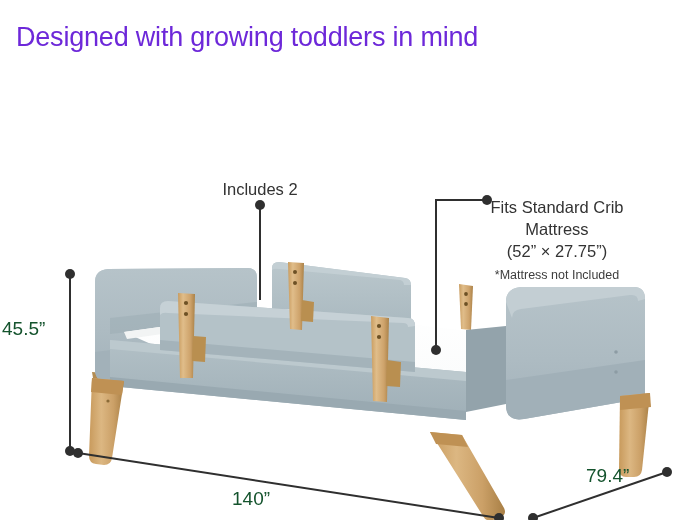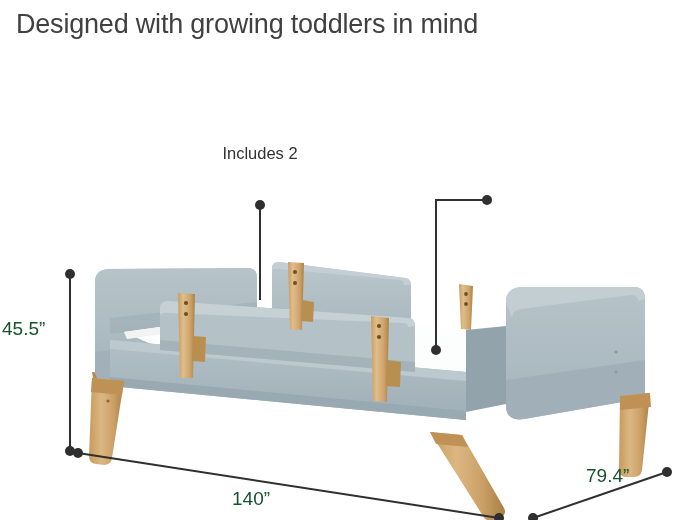--- a/index.html
+++ b/index.html
@@ -16,37 +16,38 @@
     position: relative;
     width: 679px;
     height: 520px;
     background: #ffffff;
     overflow: hidden;
   }
   
   #page-title {
     position: absolute;
     left: 16px;
-    top: 7px;
+    top: 20px;
     width: 660px;
     font-size: 27px;
     line-height: 34px;
     font-weight: 400;
-    color: #404040;
+    color: #6d28d9;
     letter-spacing: -0.2px;
     white-space: nowrap;
   }
   
   .callout {
     position: absolute;
     text-align: center;
     color: #333333;
     font-size: 16.5px;
     line-height: 22px;
     font-weight: 400;
+    margin-top: 36px;
   }
   #callout-guardrails {
     left: 130px;
     top: 142px;
     width: 260px;
   }
   #callout-mattress {
     left: 452px;
     top: 160px;
     width: 210px;
@@ -255,20 +256,26 @@
       <line x1="533" y1="518" x2="667" y2="472" stroke="#2f2f2f" stroke-width="2"></line>
       <circle cx="533" cy="518" r="5" fill="#2f2f2f"></circle>
       <circle cx="667" cy="472" r="5" fill="#2f2f2f"></circle>
     </g>
   </svg>
 
   <div class="callout" id="callout-guardrails">
     <span>Includes 2</span><br>
   </div>
 
+  <div class="callout" id="callout-mattress">
+    <span>Fits Standard Crib</span><br>
+    <span>Mattress</span><br>
+    <span>(52” × 27.75”)</span>
+    <span class="note">*Mattress not Included</span>
+  </div>
 
   <div class="dim-label" id="dim-height-label">45.5”</div>
 
   <div class="dim-label" id="dim-length-label">140”</div>
 
   <div class="dim-label" id="dim-depth-label">79.4”</div>
 
 </div>
 
 </body></html>

